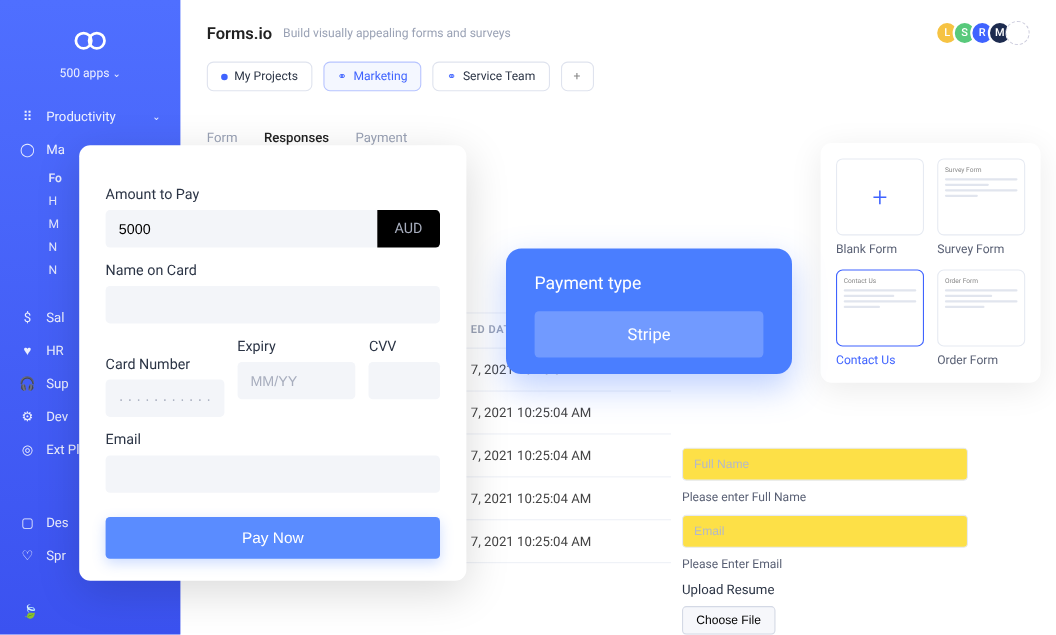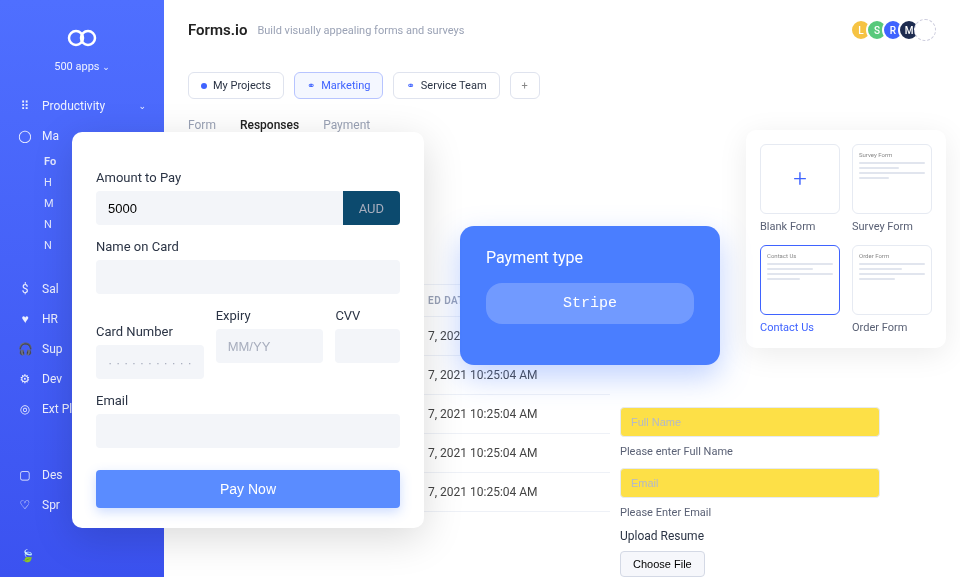--- a/index.html
+++ b/index.html
@@ -16,51 +16,51 @@
   .sb-sep{height:18px;}
   
   
   .top{position:absolute;left:164px;top:0;right:0;height:60px;display:flex;align-items:center;padding:0 24px;}
   .brand{font-size:15px;font-weight:600;color:#222;}
   .subtitle{font-size:11px;color:#9aa2b5;margin-left:10px;}
   .avatars{margin-left:auto;display:flex;align-items:center;}
   .av{width:22px;height:22px;border-radius:50%;border:2px solid #fff;margin-left:-6px;display:flex;align-items:center;justify-content:center;font-size:10px;color:#fff;font-weight:500;}
   
   
-  .proj-row{position:absolute;left:188px;top:72px;display:flex;gap:10px;align-items:center;}
+  .proj-row{position:absolute;left:188px;top:56px;display:flex;gap:10px;align-items:center;}
   .pill{border:1px solid #dfe3ee;border-radius:6px;padding:6px 12px;font-size:11px;display:flex;align-items:center;gap:6px;cursor:pointer;background:#fff;}
   .pill.active{border-color:#b7c4ff;background:#f4f7ff;color:#3f63ff;}
   .pill .dot{width:6px;height:6px;border-radius:50%;background:#3f63ff;}
   .pill.add{width:30px;justify-content:center;color:#888;}
   .sub-tabs{position:absolute;left:188px;top:118px;display:flex;gap:24px;font-size:12px;color:#9aa2b5;}
   .sub-tabs .act{color:#222;font-weight:500;}
   
   
   .list{position:absolute;left:188px;top:284px;right:350px;}
   .list-head{font-size:10px;letter-spacing:.5px;color:#9aa2b5;font-weight:600;padding:10px 0;border-top:1px solid #eef1f7;border-bottom:1px solid #eef1f7;padding-left:240px;}
   .row{border-bottom:1px solid #eef1f7;font-size:12px;color:#444;padding:12px 0;padding-left:240px;}
   
   
   .card{position:absolute;left:72px;top:132px;width:352px;background:#fff;border-radius:10px;box-shadow:0 10px 40px rgba(0,0,0,.15);padding:24px 24px 20px;z-index:40;}
   .card h2{font-size:20px;font-weight:600;color:#1e2a49;margin-bottom:22px;}
   .lbl{font-size:13px;color:#2b3445;margin-bottom:6px;margin-top:14px;}
   .inp{height:34px;background:#f3f5f9;border:none;border-radius:4px;padding:0 12px;font-size:13px;width:100%;}
   .inp::placeholder{color:#a7adbd;}
   .two{display:flex;align-items:center;}
   .two .inp{flex:1;}
-  .two .cur{background:#0c4a6e;height:34px;display:flex;align-items:center;padding:0 16px;color:#a7adbd;font-size:13px;border-radius:0 4px 4px 0;}
+  .two .cur{background:#000000;height:34px;display:flex;align-items:center;padding:0 16px;color:#a7adbd;font-size:13px;border-radius:0 4px 4px 0;}
   .three{display:flex;gap:12px;}
   .three>div{flex:1;}
   .three>div:last-child{flex:.6;}
   .pay-btn{margin-top:22px;width:100%;height:38px;background:#5a8cff;color:#fff;border:none;border-radius:4px;font-size:14px;cursor:pointer;box-shadow:0 4px 12px rgba(90,140,255,.3);}
   
   
-  .pt-pop{position:absolute;left:460px;top:226px;width:260px;background:#4a7eff;border-radius:14px;padding:22px 26px 41px;color:#fff;box-shadow:0 12px 30px rgba(74,126,255,.35);z-index:35;}
+  .pt-pop{position:absolute;left:460px;top:226px;width:260px;background:#4a7eff;border-radius:14px;padding:22px 26px 15px;color:#fff;box-shadow:0 12px 30px rgba(74,126,255,.35);z-index:35;}
   .pt-pop .ttl{font-size:16px;margin-bottom:16px;font-weight:400;}
-  .pt-pop .opt{background:rgba(255,255,255,.22);border-radius:16px;padding:12px;text-align:center;font-size:15px;font-family:Liberation Mono, monospace;}
+  .pt-pop .opt{background:rgba(255,255,255,.22);border-radius:4px;padding:12px;text-align:center;font-size:15px;}
   
   
   .templates{position:absolute;right:14px;top:130px;width:200px;background:#fff;border-radius:10px;box-shadow:0 6px 30px rgba(0,0,0,.08);padding:14px;z-index:30;}
   .tgrid{display:grid;grid-template-columns:1fr 1fr;gap:12px;}
   .tcard{height:70px;border:1px solid #e6eaf2;border-radius:6px;position:relative;padding:6px;cursor:pointer;}
   .tcard.sel{border-color:#3f63ff;}
   .tcard .plus{position:absolute;inset:0;display:flex;align-items:center;justify-content:center;font-size:24px;color:#3f63ff;font-weight:300;}
   .tcard .mini-title{font-size:6px;color:#888;margin-bottom:4px;}
   .tcard .ln{height:2px;background:#e1e5ee;margin:3px 0;border-radius:1px;}
   .tlbl{font-size:11px;color:#5a6175;text-align:left;padding-top:6px;}

